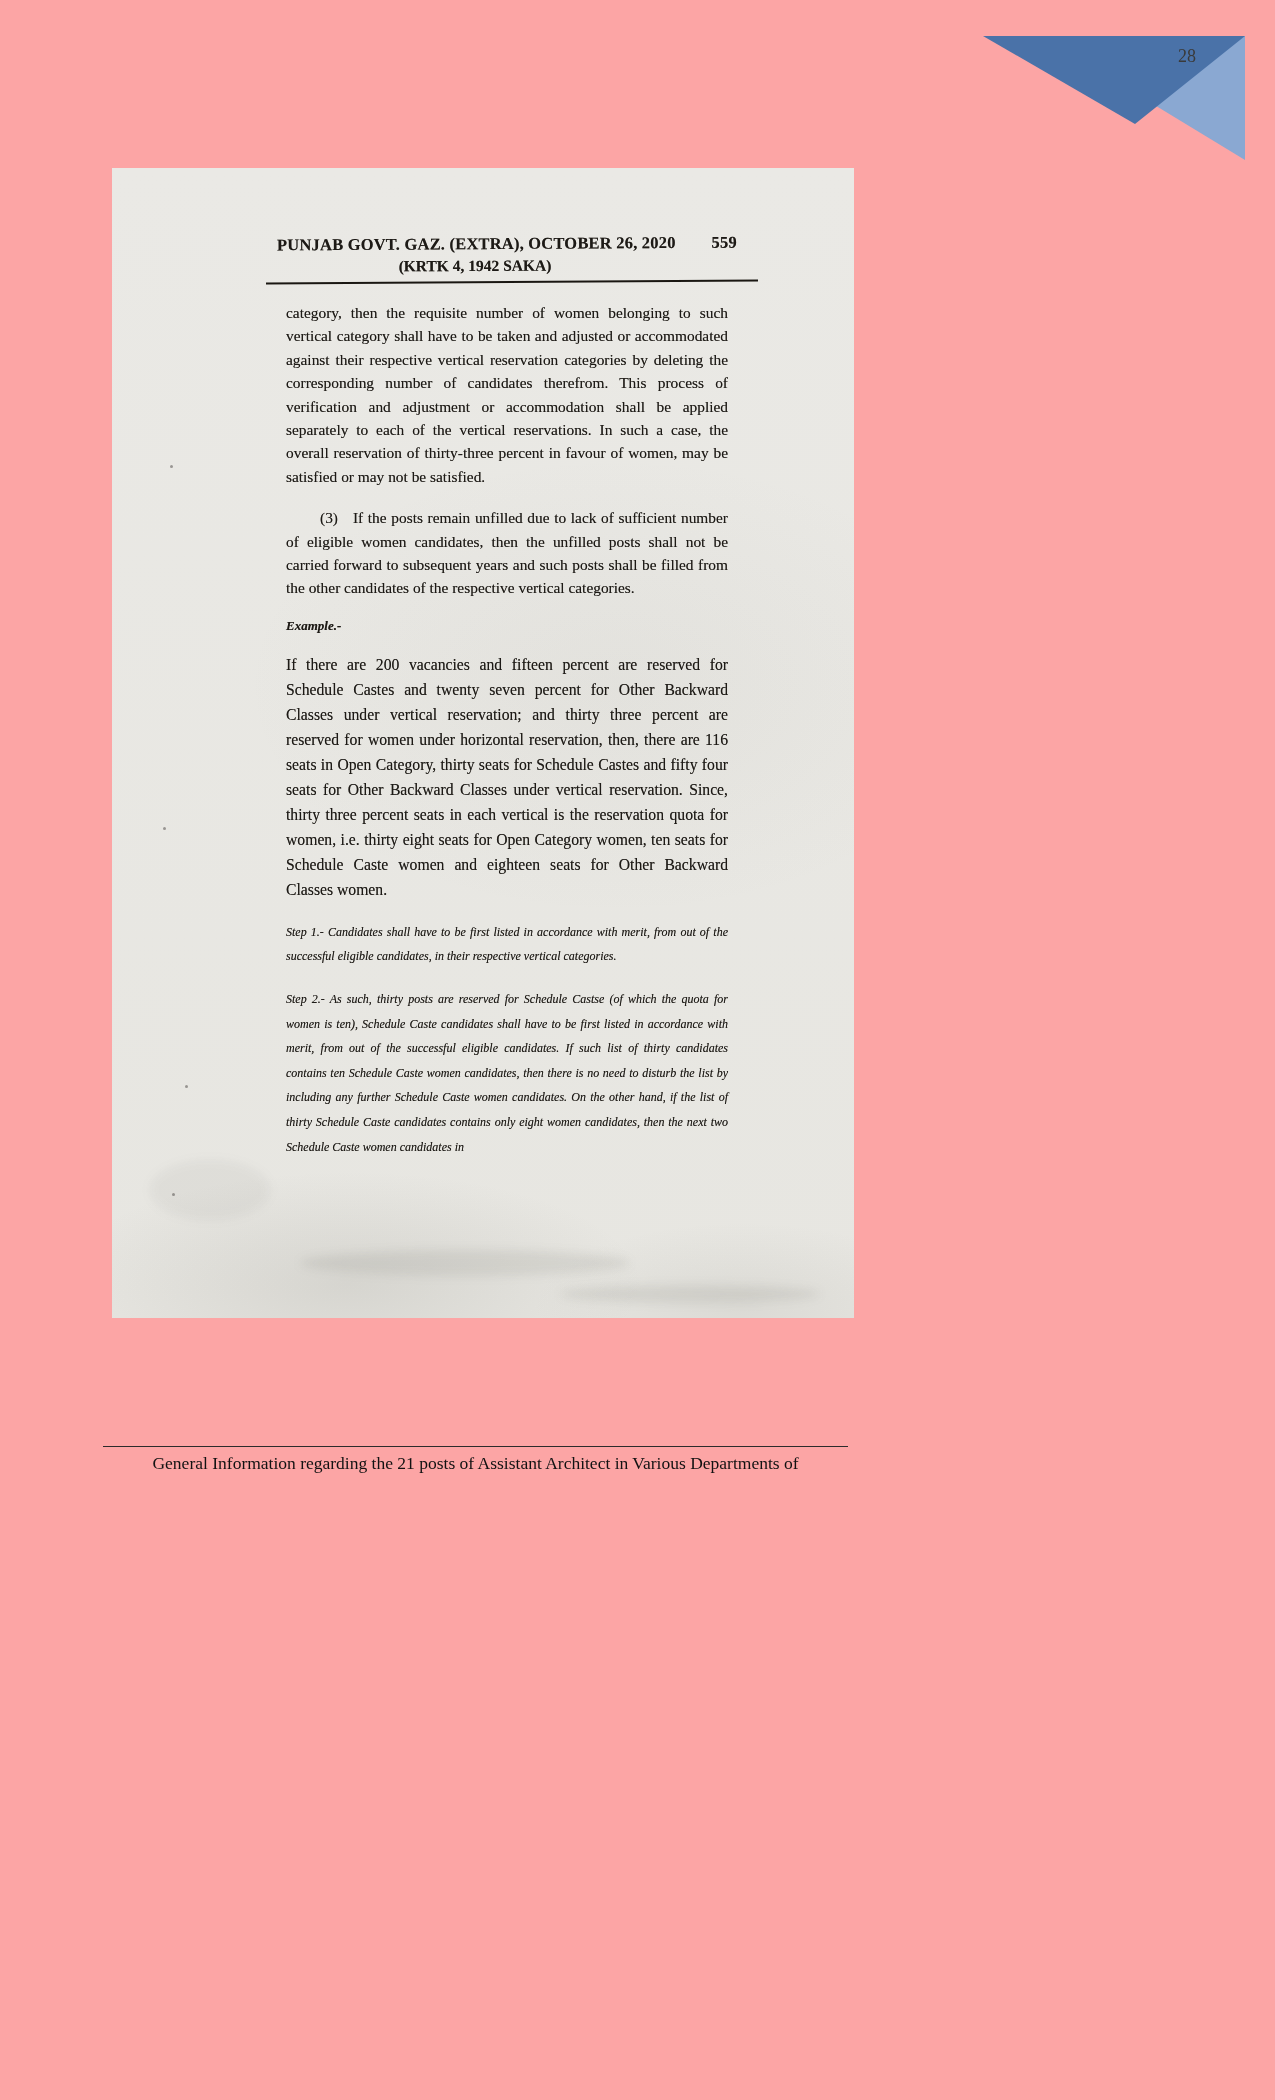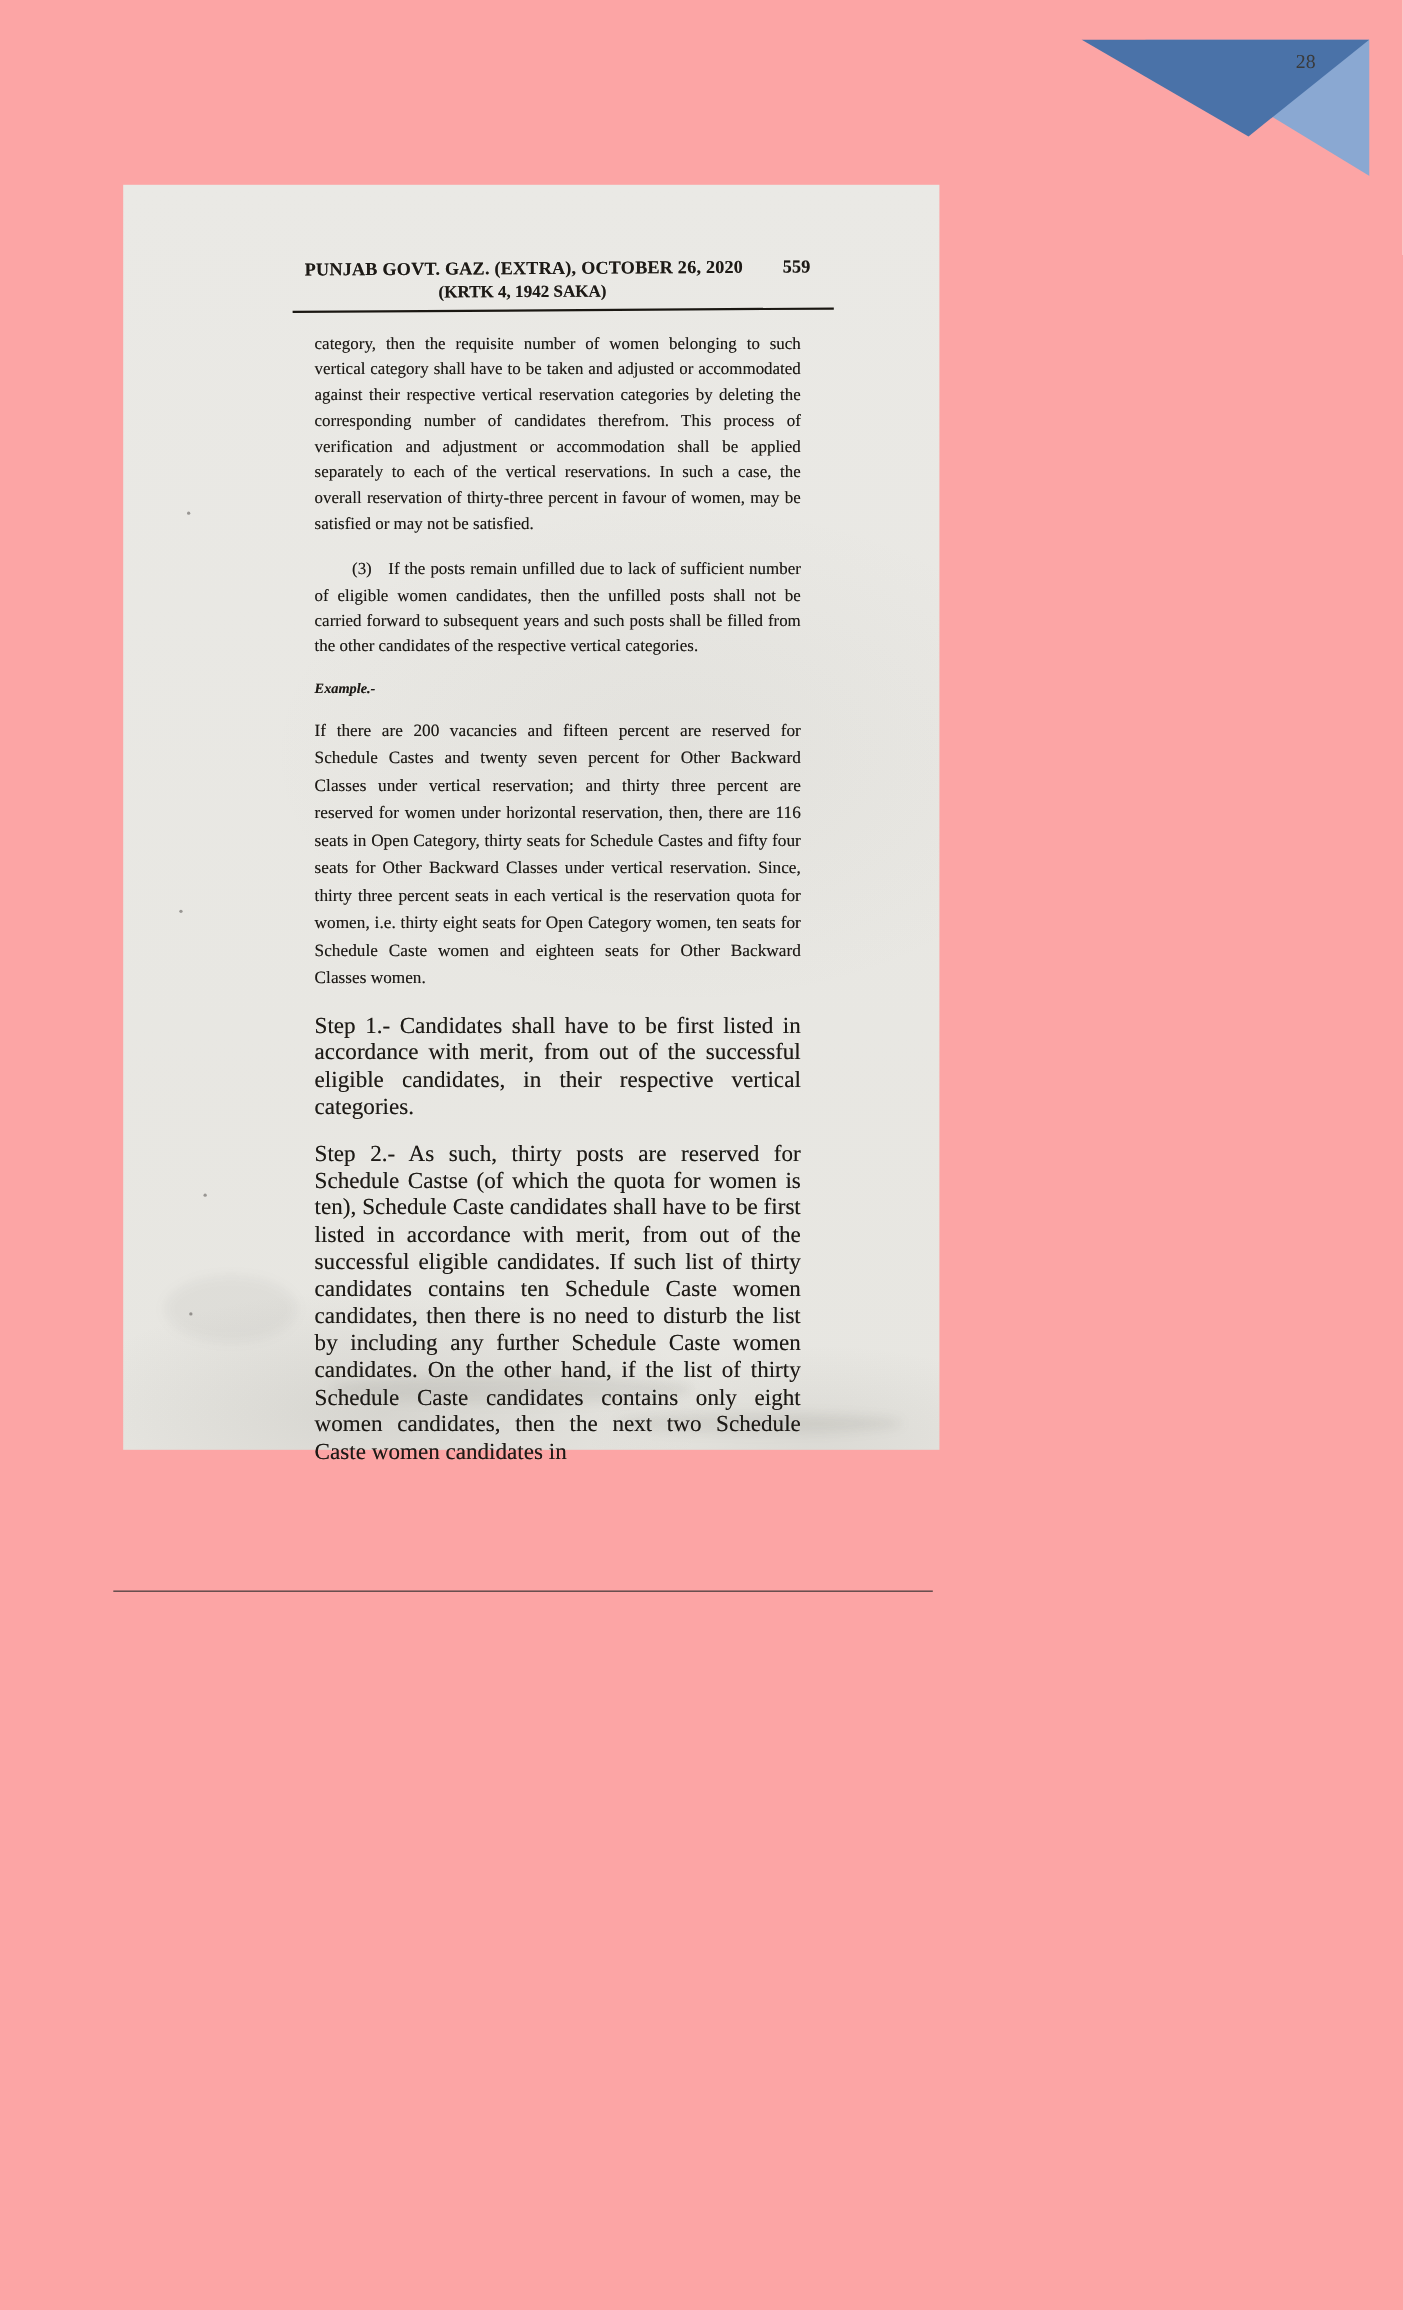--- a/index.html
+++ b/index.html
@@ -79,21 +79,21 @@
   .example-label {
     margin-top: 15px; font-size: 13px; font-weight: bold; font-style: italic;
     text-align: left !important;
   }
   .example {
     margin-top: 9px; margin-left: 68px;
     font-size: 15.7px; line-height: 25px;
   }
   .step {
     margin-left: 107px;
-    font-size: 21px; line-height: 24.6px;
+    font-style: italic; font-size: 12px; line-height: 24.6px;
   }
   .step1 { margin-top: 14px; }
   .step2 { margin-top: 13px; }
 
   
   .footer {
     position: absolute; left: 103px; top: 1446px; width: 745px;
     border-top: 1.5px solid #2b2b2b; padding-top: 5px;
     text-align: center; font-size: 17.5px; line-height: 23.5px;
     color: #121212;
@@ -138,15 +138,16 @@
 
     <p class="example">If there are 200 vacancies and fifteen percent are reserved for Schedule Castes and twenty seven percent for Other Backward Classes under vertical reservation; and thirty three percent are reserved for women under horizontal reservation, then, there are 116 seats in Open Category, thirty seats for Schedule Castes and fifty four seats for Other Backward Classes under vertical reservation. Since, thirty three percent seats in each vertical is the reservation quota for women, i.e. thirty eight seats for Open Category women, ten seats for Schedule Caste women and eighteen seats for Other Backward Classes women.</p>
 
     <p class="step step1">Step 1.- Candidates shall have to be first listed in accordance with merit, from out of the successful eligible candidates, in their respective vertical categories.</p>
 
     <p class="step step2">Step 2.- As such, thirty posts are reserved for Schedule Castse (of which the quota for women is ten), Schedule Caste candidates shall have to be first listed in accordance with merit, from out of the successful eligible candidates. If such list of thirty candidates contains ten Schedule Caste women candidates, then there is no need to disturb the list by including any further Schedule Caste women candidates. On the other hand, if the list of thirty Schedule Caste candidates contains only eight women candidates, then the next two Schedule Caste women candidates in</p>
 
   </div>
 
   <div class="footer">
+    <div>General Information regarding the 21 posts of Assistant Architect  in  Various Departments  of</div>
   </div>
 
 </div>
 
 </body></html>

